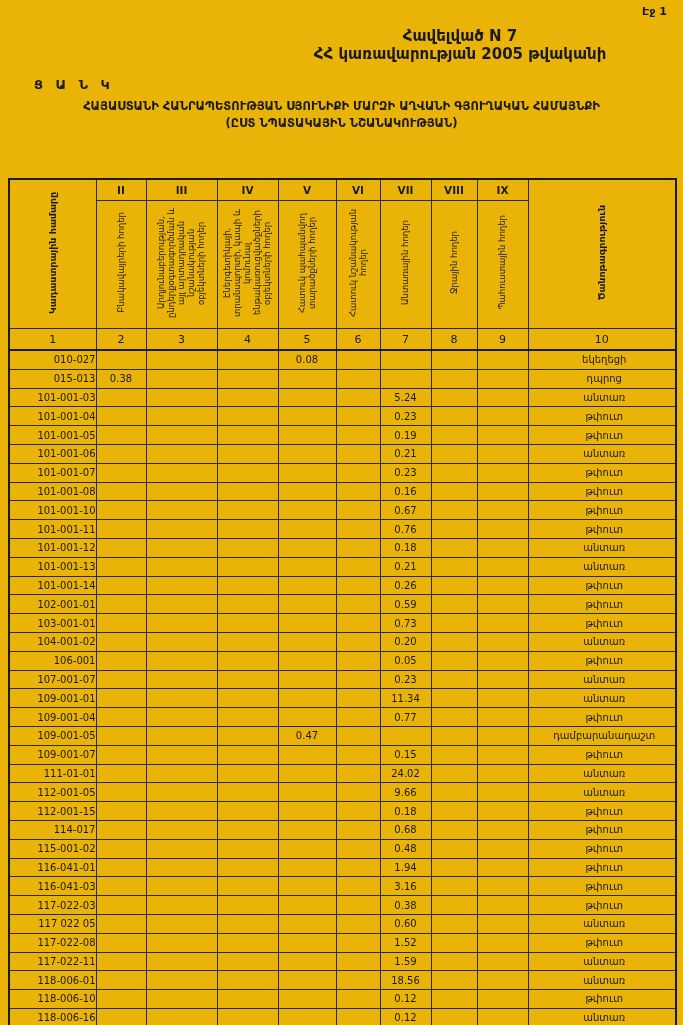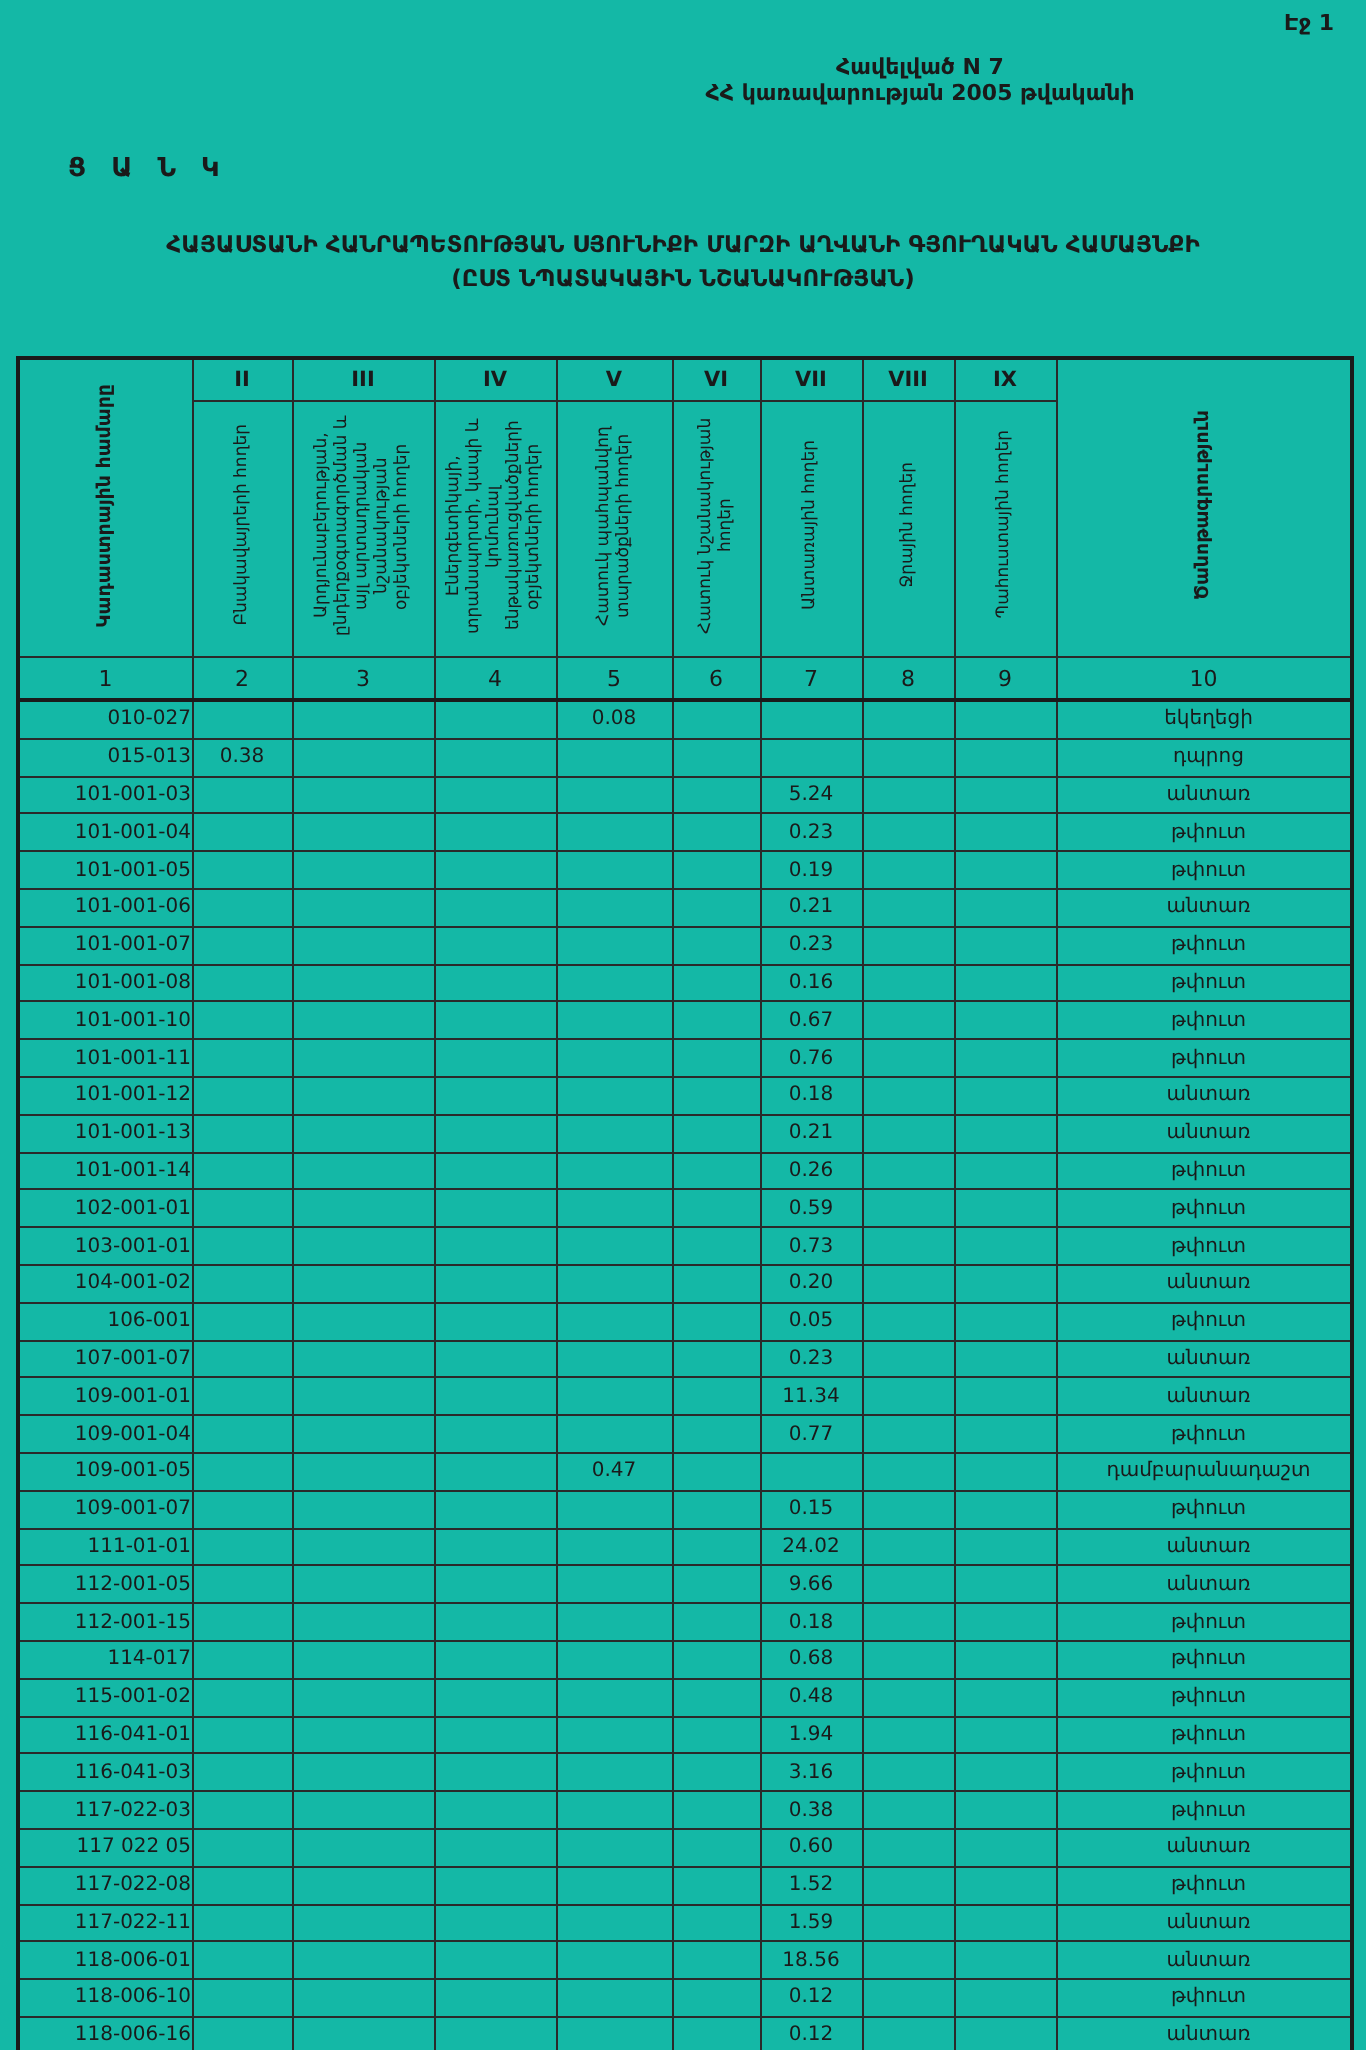--- a/index.html
+++ b/index.html
@@ -1,39 +1,39 @@
 <!DOCTYPE html>
 <html><head>
 <meta charset="utf-8">
 <style>
   html,body{margin:0;padding:0;background:#fff;}
   .page{
     position:relative;
     width:683px;height:1025px;
-    background:#14b8a6;
+    background:#eab308;
     color:#1a1a1a;
     font-family:"DejaVu Sans",sans-serif;
     overflow:hidden;
   }
   .page-num{
     position:absolute;top:5px;right:16px;
     font-size:11px;font-weight:bold;
   }
   .appendix{
     position:absolute;top:27px;left:290px;width:340px;
     text-align:center;
-    font-size:11px;font-weight:bold;line-height:1.22;
+    font-size:15px;font-weight:bold;line-height:1.22;
   }
   .list-label{
     position:absolute;top:77px;left:0;width:683px;
     text-align:left;
     font-size:13px;font-weight:bold;letter-spacing:4px;padding-left:34px;
   }
   .doc-title{
-    position:absolute;top:114px;left:0;width:683px;
+    position:absolute;top:98px;left:0;width:683px;
     text-align:center;
     font-size:11.5px;font-weight:bold;line-height:1.45;
   }
   table.land{
     position:absolute;top:178px;left:8px;
     border-collapse:collapse;table-layout:fixed;
     width:667px;
     border:2px solid #1a1a1a;
   }
   table.land th, table.land td{

